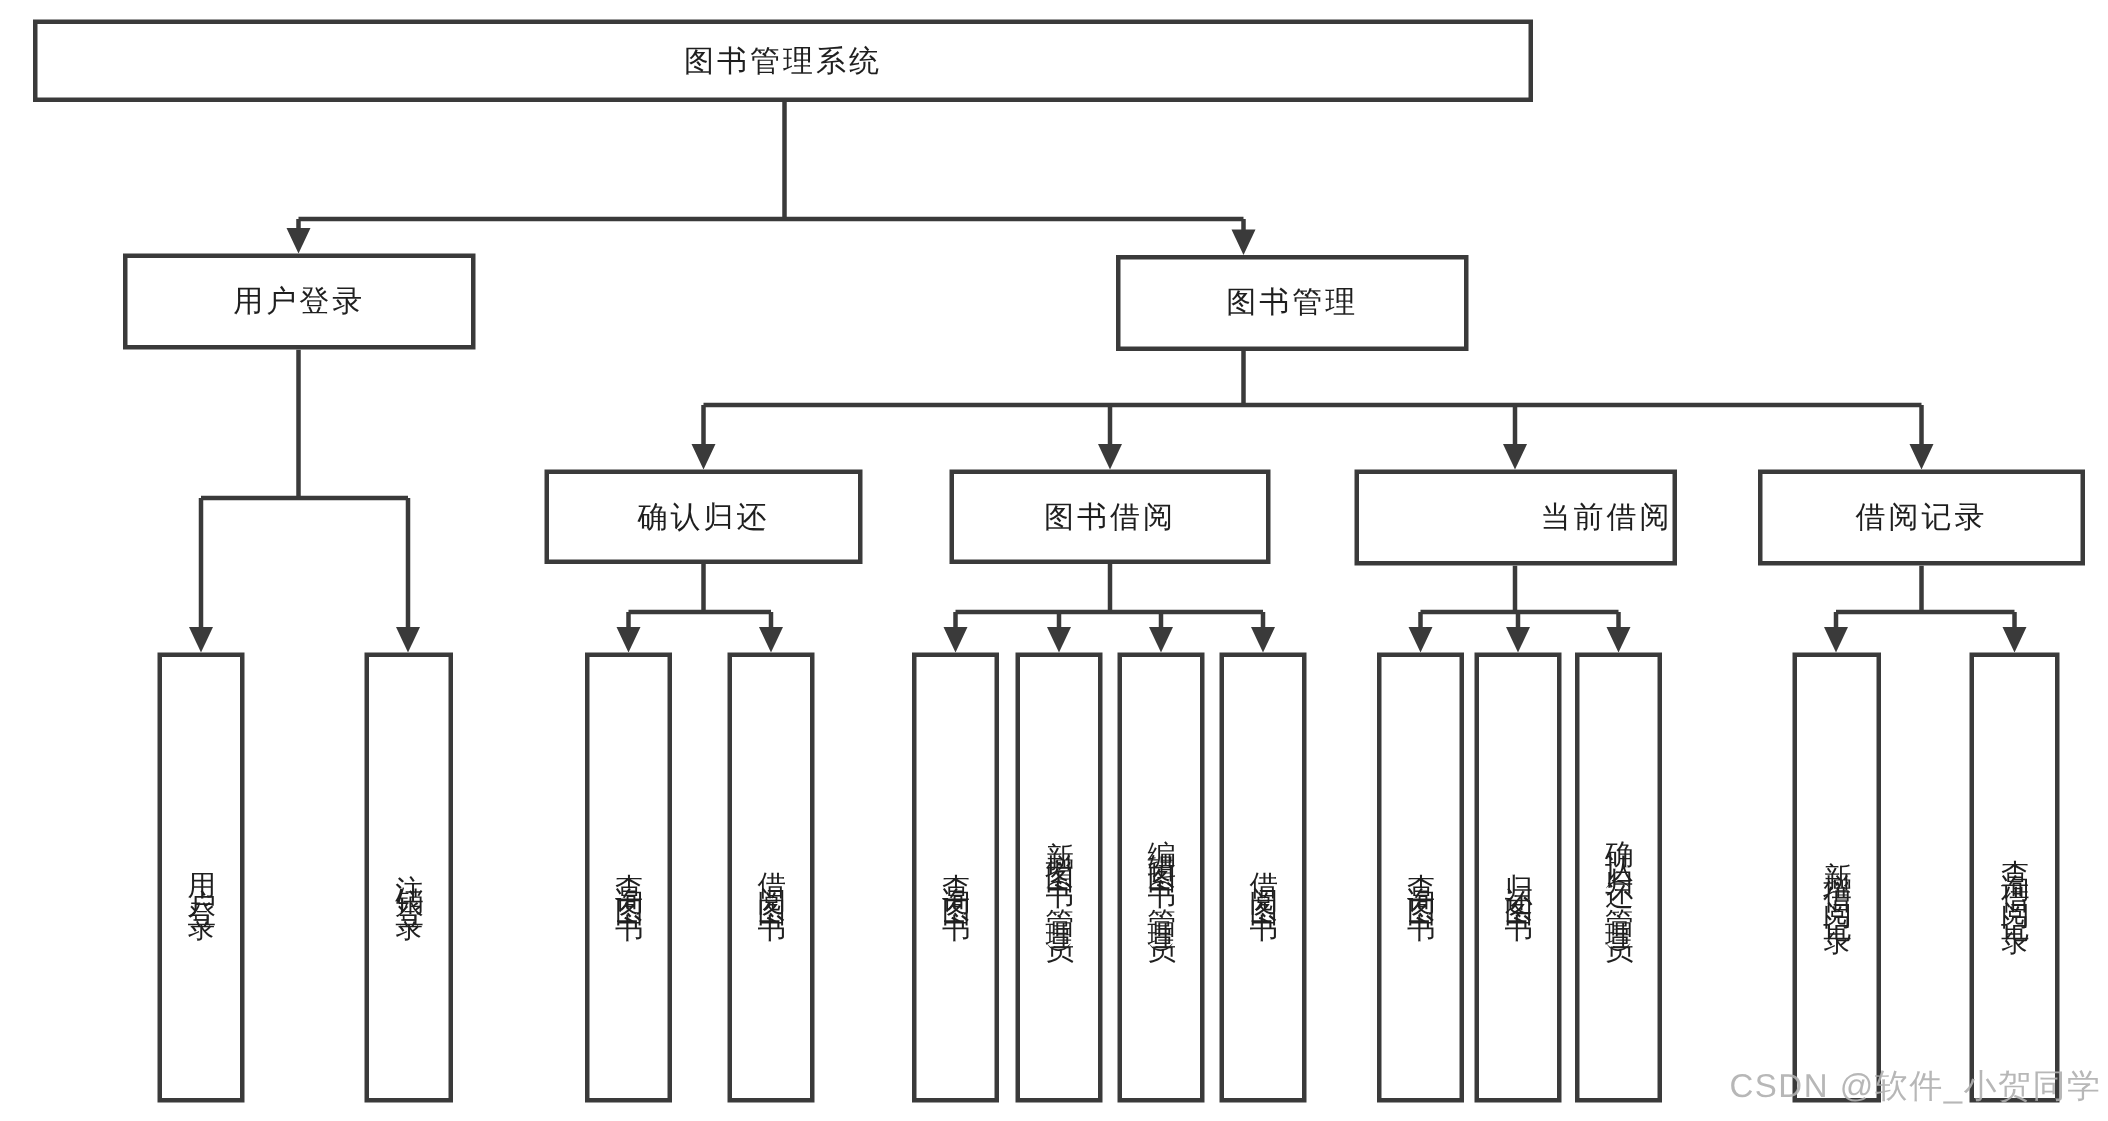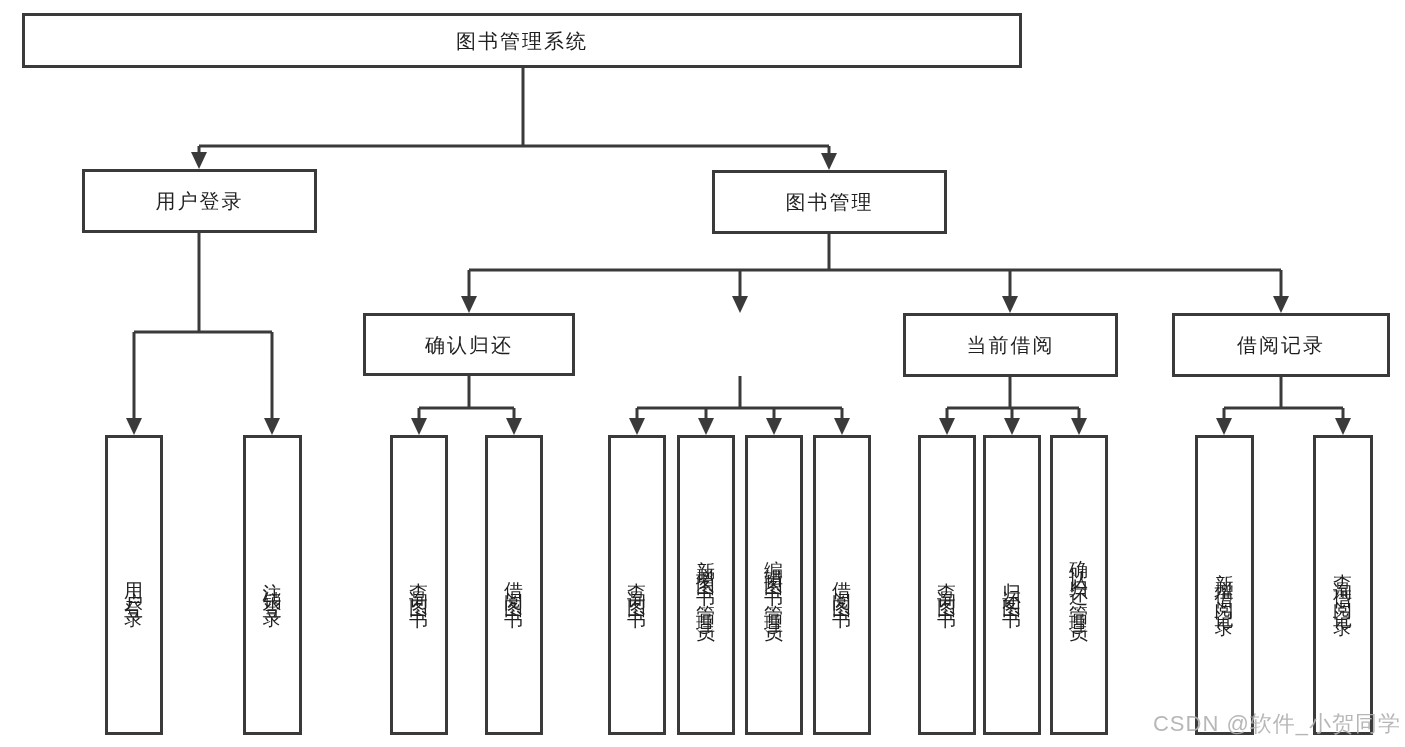--- a/index.html
+++ b/index.html
@@ -120,28 +120,31 @@
     </g>
   </svg>
 
   <div class="node" style="left:22px;top:13px;width:1000px;height:55px;">
     <span>图书管理系统</span>
   </div>
 
   <div class="node" style="left:82px;top:169px;width:235px;height:64px;">
     <span>用户登录</span>
   </div>
-  <div class="node" style="left:712px;top:170px;width:235px;height:64px;">
+  <div class="node" style="left:744px;top:170px;width:235px;height:64px;">
     <span>图书管理</span>
   </div>
 
   <div class="node" style="left:363px;top:313px;width:212px;height:63px;">
     <span>确认归还</span>
   </div>
-  <div class="node" style="left:903px;top:313px;width:215px;height:64px;">
+  <div class="node" style="left:633px;top:313px;width:214px;height:63px;">
+    <span>图书借阅</span>
+  </div>
+  <div class="node" style="left:903px;top:313px;width:215px;height:64px;justify-content:flex-end;">
     <span>当前借阅</span>
   </div>
   <div class="node" style="left:1172px;top:313px;width:218px;height:64px;justify-content:center;">
     <span>借阅记录</span>
   </div>
 
   <div class="node v" style="left:105px;top:435px;width:58px;height:300px;">
     <span>用户登录</span>
   </div>
   <div class="node v" style="left:243px;top:435px;width:59px;height:300px;">

